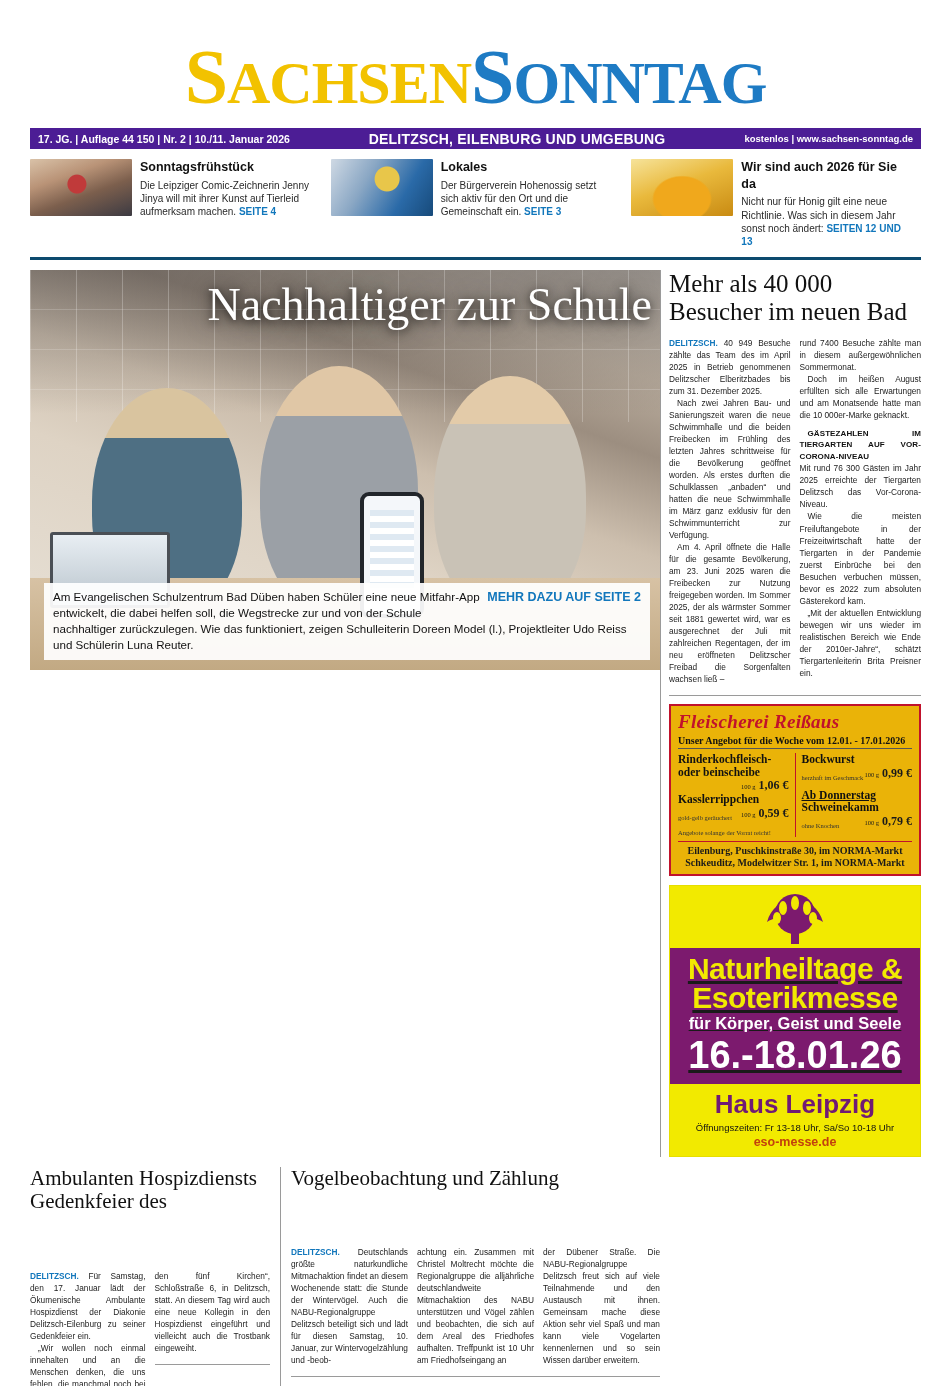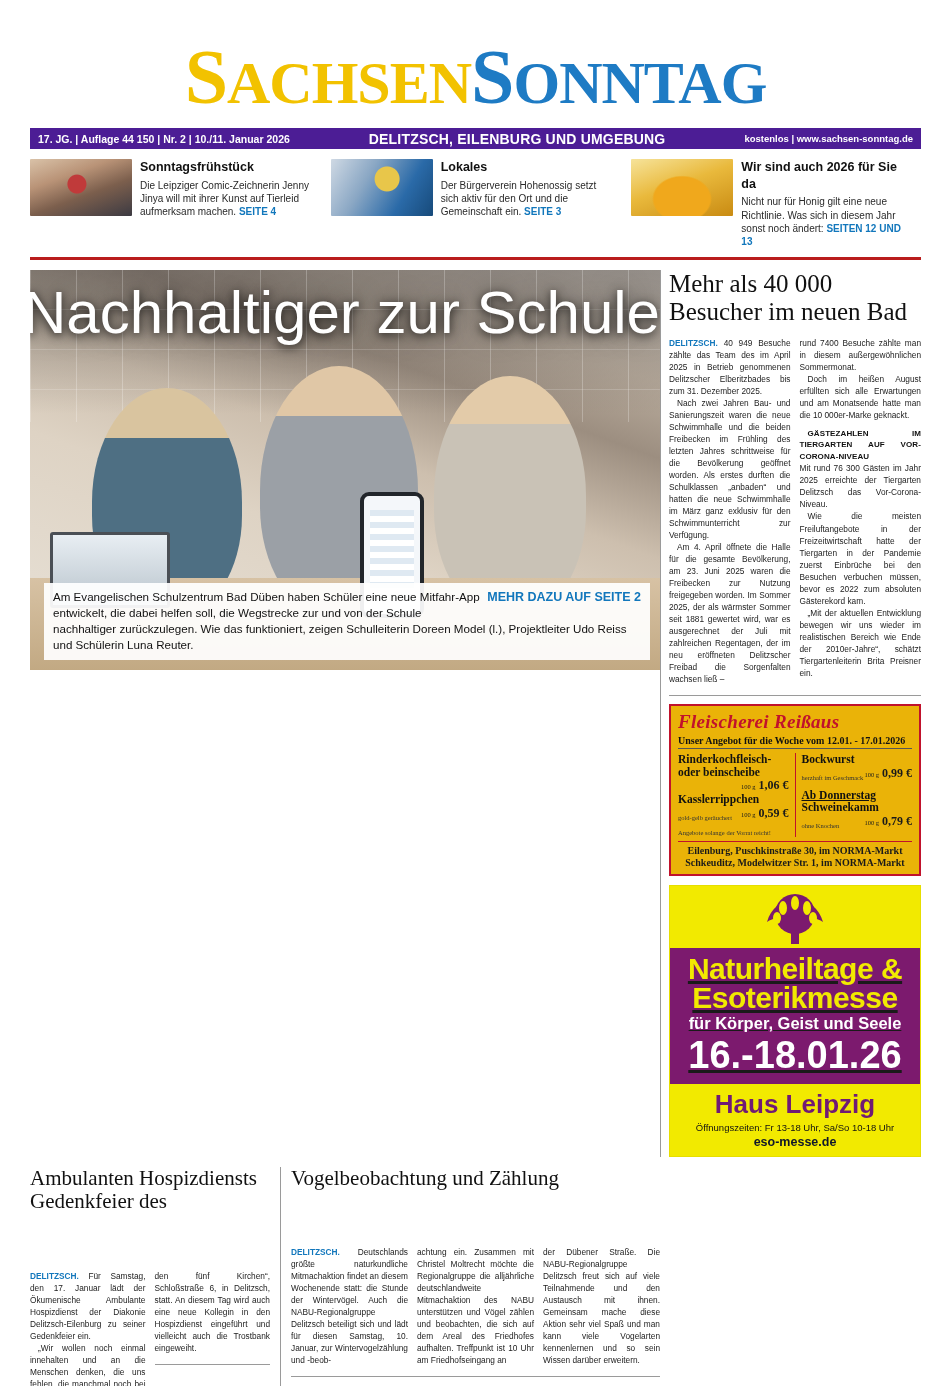--- a/index.html
+++ b/index.html
@@ -46,21 +46,21 @@
   }
   .infobar .mid { font-size: 14px; letter-spacing: 0.2px; }
   .infobar .right { font-size: 9.5px; }
 
   
   .teasers {
     margin: 10px 30px 0 30px;
     display: flex;
     gap: 11px;
     padding-bottom: 8px;
-    border-bottom: 3px solid #b91c1c;
+    border-bottom: 3px solid #0c4a6e;
   }
   .teaser { display: flex; gap: 8px; flex: 1 1 0; padding-right: 10px; }
   .teaser .thumb {
     width: 102px; height: 57px; flex: none;
     border-radius: 1px;
     background-size: cover; background-position: center;
   }
   .t1 .thumb {
     background:
       radial-gradient(circle at 46% 44%, #c03a3a 0 9px, transparent 10px),
@@ -119,23 +119,23 @@
   }
   .lead-photo .phone {
     position: absolute; left: 330px; bottom: 52px; width: 64px; height: 126px;
     background: #f4f7fa; border: 4px solid #22262b; border-radius: 9px;
   }
   .lead-photo .phone::after {
     content:''; position:absolute; left:6px; right:6px; top:14px; bottom:10px;
     background: repeating-linear-gradient(180deg,#dfe9f2 0 6px,#ffffff 6px 12px);
   }
   .lead-headline {
-    position: absolute; right: 0; top: 12px;
-    font-family: Liberation Sans, sans-serif;
-    font-size: 60px; line-height: 1.02;
+    position: absolute; right: 8px; top: 12px;
+    font-family: Liberation Serif, serif;
+    font-size: 46px; line-height: 1.02;
     color: #ffffff;
     text-shadow: 0 2px 10px rgba(0,0,0,.75), 0 0 26px rgba(0,0,0,.55);
     white-space: nowrap;
   }
   .lead-caption {
     position: absolute; left: 14px; right: 10px; bottom: 10px;
     background: rgba(255,255,255,0.93);
     padding: 6px 9px 7px 9px;
     font-size: 11.6px; line-height: 1.37; color: #111;
   }
@@ -197,21 +197,21 @@
   .eso-tree { padding-top: 6px; }
   .eso-band { background: #7c1a6e; padding: 6px 4px 8px 4px; text-decoration: underline; }
   .eso-h1 {
     color: #f2ea00; font-weight: bold; font-size: 30px; line-height: 0.97;
     letter-spacing: -0.5px;
   }
   .eso-h2 { color: #ffffff; font-weight: bold; font-size: 16.5px; line-height: 1.2; margin-top: 2px; }
   .eso-date { color: #ffffff; font-weight: bold; font-size: 38px; line-height: 1.05; margin-top: 2px; }
   .eso-venue { color: #701a75; font-weight: bold; font-size: 26px; margin-top: 5px; }
   .eso-times { color: #111; font-size: 9.5px; margin-top: 2px; }
-  .eso-url { color: #0f172a; font-weight: bold; font-size: 12.5px; margin-top: 2px; }
+  .eso-url { color: #c2410c; font-weight: bold; font-size: 12.5px; margin-top: 2px; }
 
   
   .lower { margin: 10px 30px 0 30px; display: flex; }
   .ll-left { width: 250px; padding-right: 10px; }
   .ll-right { width: 380px; padding-left: 10px; border-left: 1px solid #9a9a9a; }
   .sec-head {
     font-family: "Liberation Serif", serif;
     font-size: 21px; line-height: 1.12; color: #111; margin-bottom: 8px;
   }
   .two-col { display: flex; gap: 9px; font-size: 8.3px; line-height: 1.45; text-align: justify; color:#222; }

